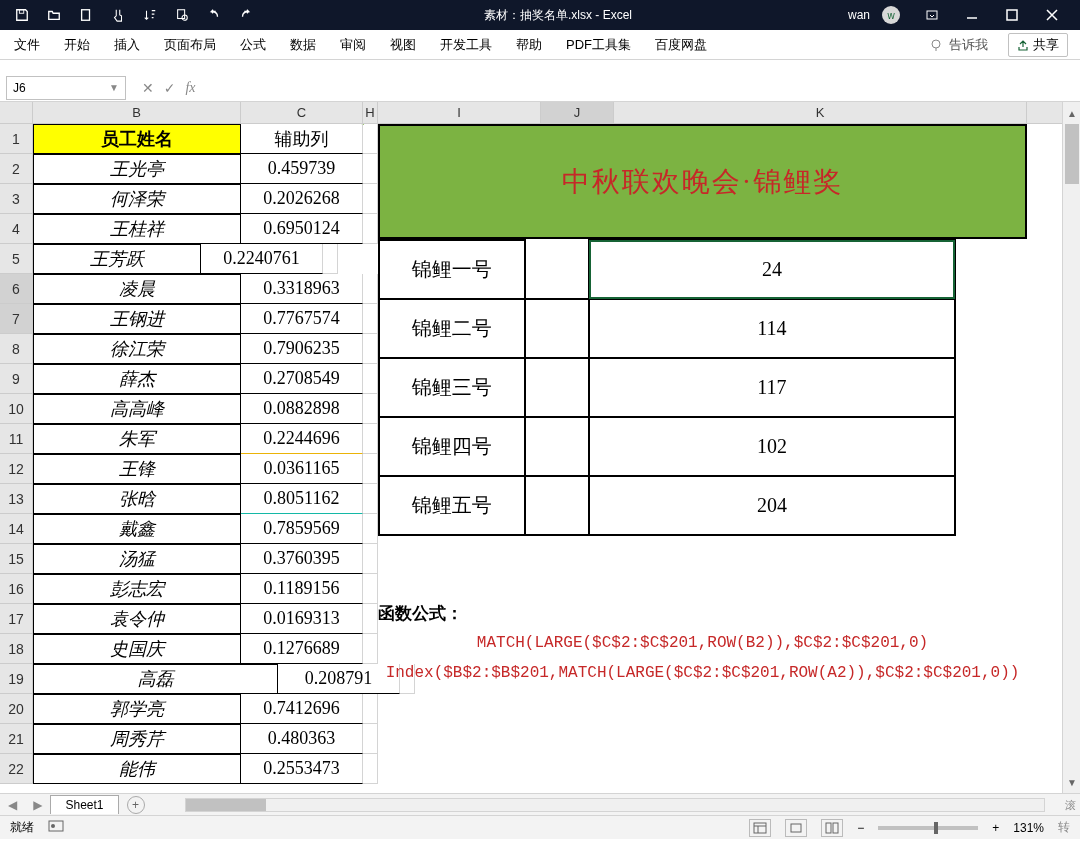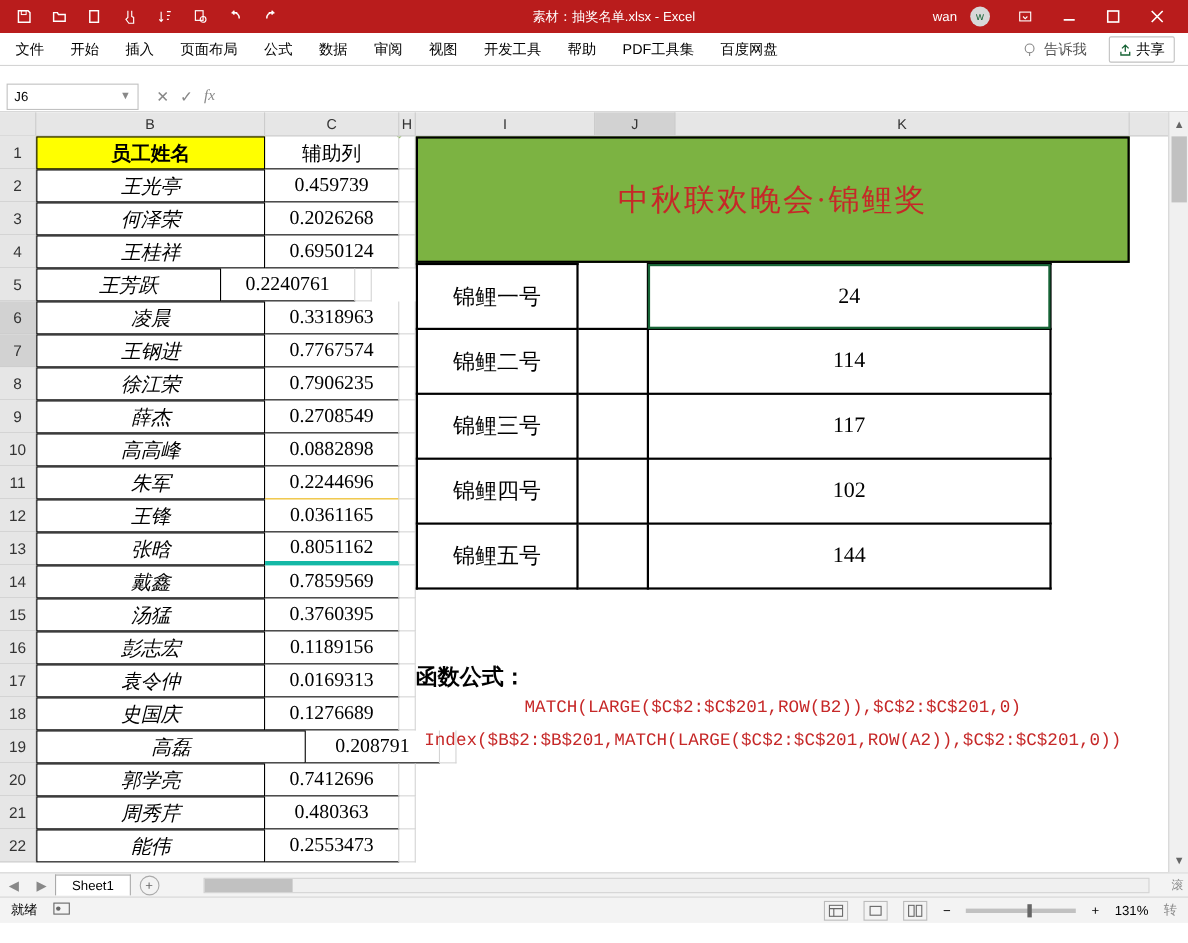--- a/index.html
+++ b/index.html
@@ -1,19 +1,19 @@
 <!DOCTYPE html>
 <html><head>
 <meta charset="utf-8">
 <style>
 * { box-sizing: border-box; margin: 0; padding: 0; font-family: "Microsoft YaHei", SimSun, sans-serif; }
 body { width: 1080px; height: 857px; background: #fff; overflow: hidden; position: relative; }
 
 
-.titlebar { height: 30px; background: #b91c1c; display: flex; align-items: center; color: #fff; font-size: 12px; }
+.titlebar { height: 30px; background: #0f172a; display: flex; align-items: center; color: #fff; font-size: 12px; }
 .titlebar .qat { display: flex; gap: 4px; padding: 0 8px; }
 .titlebar .qat .btn { width: 28px; height: 24px; display: flex; align-items: center; justify-content: center; cursor: pointer; }
 .titlebar .qat .btn svg { width: 14px; height: 14px; fill: #fff; stroke: #fff; }
 .titlebar .title { flex: 1; text-align: center; }
 .titlebar .userarea { display: flex; align-items: center; gap: 12px; padding-right: 8px; }
 .titlebar .avatar { width: 18px; height: 18px; border-radius: 50%; background: #d8d8d8; color: #166335; font-size: 10px; display: flex; align-items: center; justify-content: center; }
 .titlebar .winctl { display: flex; }
 .titlebar .winctl .wc { width: 40px; height: 30px; display: flex; align-items: center; justify-content: center; cursor: pointer; }
 
 
@@ -57,21 +57,21 @@
 
 .right-overlay { position: absolute; left: 378px; top: 22px; }
 .banner { width: 649px; height: 115px; background: #7cb342; border: 2.5px solid #000; display: flex; align-items: center; justify-content: center; color: #c62828; font-size: 28px; font-family: SimSun, serif; letter-spacing: 2px; }
 .prize-table { width: 578px; border-collapse: collapse; }
 .prize-table td { border: 2.5px solid #000; height: 59px; font-size: 20px; font-family: SimSun, serif; text-align: center; }
 .prize-table td.label { width: 163px; }
 .prize-table td.spacer { width: 73px; border-top: none; border-bottom: 2.5px solid #000; }
 .prize-table td.val { width: 413px; }
 .prize-table tr:first-child td.val { outline: 2px solid #166335; outline-offset: -2px; }
 
-.formula-text { position: absolute; left: 378px; font-size: 20px; font-family: SimSun, serif; }
+.formula-text { position: absolute; left: 378px; font-size: 17px; font-family: SimSun, serif; }
 .ft-title { top: 500px; font-weight: bold; }
 .ft-line1 { top: 532px; color: #c62828; width: 649px; text-align: center; font-family: "Courier New", monospace; font-size: 16px; }
 .ft-line2 { top: 562px; color: #c62828; width: 649px; text-align: center; font-family: "Courier New", monospace; font-size: 16px; }
 
 
 .vscroll { width: 18px; background: #f0f0f0; border-left: 1px solid #d4d4d4; position: relative; }
 .vscroll .thumb { position: absolute; top: 22px; left: 2px; width: 14px; height: 60px; background: #c1c1c1; }
 .vscroll .arrow { position: absolute; width: 18px; height: 18px; display: flex; align-items: center; justify-content: center; color: #666; font-size: 10px; }
 
 
@@ -327,21 +327,21 @@
 <div class="cell bordered" style="width:208px">王锋</div>
 <div class="cell" style="width:122px;border-bottom:1px solid #000">0.0361165</div>
 <div class="cell" style="width:15px"></div>
 <div class="cell" style="width:163px;border:none"></div>
 <div class="cell" style="width:73px;border:none"></div>
 <div class="cell" style="width:413px;border:none"></div>
         </div>
         <div class="row">
           <div class="row-hdr">13</div>
 <div class="cell bordered" style="width:208px">张晗</div>
-<div class="cell" style="width:122px;border-bottom:4px solid #14b8a6">0.8051162</div>
+<div class="cell" style="width:122px;border-bottom:1px solid #14b8a6">0.8051162</div>
 <div class="cell" style="width:15px"></div>
 <div class="cell" style="width:163px;border:none"></div>
 <div class="cell" style="width:73px;border:none"></div>
 <div class="cell" style="width:413px;border:none"></div>
         </div>
         <div class="row">
           <div class="row-hdr">14</div>
 <div class="cell bordered" style="width:208px">戴鑫</div>
 <div class="cell" style="width:122px;border-bottom:1px solid #000">0.7859569</div>
 <div class="cell" style="width:15px"></div>
@@ -443,21 +443,21 @@
 <td class="val">117</td>
             </tr>
             <tr>
               <td class="label">锦鲤四号</td>
 <td class="spacer"></td>
 <td class="val">102</td>
             </tr>
             <tr>
               <td class="label">锦鲤五号</td>
 <td class="spacer"></td>
-<td class="val">144</td>
+<td class="val">204</td>
             </tr>
           </tbody>
       </table>
     </div>
 
     <div class="formula-text ft-title">函数公式：</div>
     <div class="formula-text ft-line1">MATCH(LARGE($C$2:$C$201,ROW(B2)),$C$2:$C$201,0)</div>
     <div class="formula-text ft-line2">Index($B$2:$B$201,MATCH(LARGE($C$2:$C$201,ROW(A2)),$C$2:$C$201,0))</div>
   </div>
 

